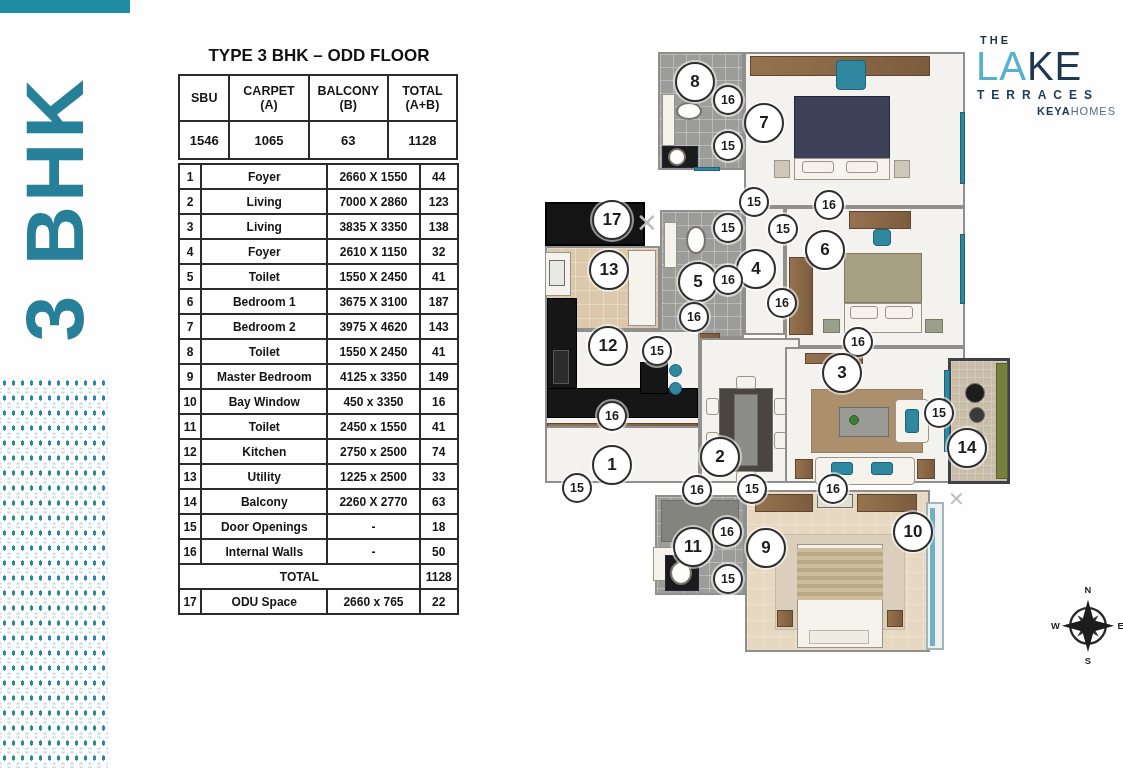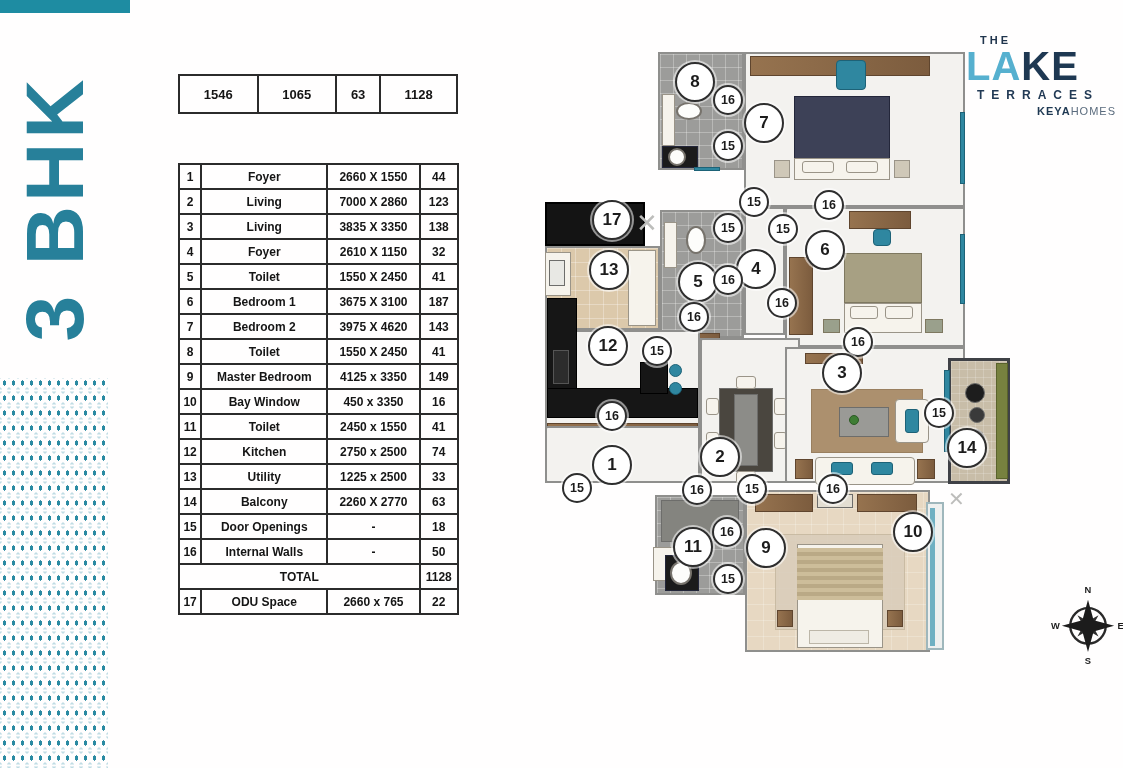--- a/index.html
+++ b/index.html
@@ -21,21 +21,21 @@
   td,th{border:2px solid #2b2b2b;text-align:center;vertical-align:middle;font-size:12px;font-weight:700;padding:2px 1px;}
   #summary-table{left:178px;top:74px;width:280px;}
   #summary-table th{height:40px;font-size:12.5px;}
   #summary-table td{height:32px;font-size:13px;}
   #area-table{left:178px;top:163px;width:281px;}
   #area-table td,#area-table th{height:19px;font-size:12px;}
   #tower-label{left:178px;top:632px;width:282px;text-align:center;font-size:20px;font-weight:700;color:#111;}
   
   #logo{left:966px;top:34px;width:152px;text-align:left;}
   .logo-the{font-size:11px;font-weight:700;letter-spacing:3px;color:#20354d;margin-left:14px;}
-  .logo-big{font-size:40px;font-weight:700;letter-spacing:1px;line-height:40px;}
+  .logo-big{font-size:40px;font-weight:400;letter-spacing:1px;line-height:40px;margin-left:10px;}
   .logo-la{color:#56b0cf;} .logo-ke{color:#1e3852;}
   .logo-line2{font-size:12px;font-weight:700;letter-spacing:7px;color:#223a55;margin-left:11px;margin-top:2px;}
   .logo-brand{font-size:11px;text-align:right;margin-top:3px;margin-right:2px;}
   .logo-keya{font-weight:700;color:#1e3852;letter-spacing:1px;}
   .logo-homes{font-weight:400;color:#5a6b7d;letter-spacing:1px;}
   
   #floorplan{left:540px;top:40px;width:478px;height:618px;}
   .room{position:absolute;border:2px solid #8f8f8d;box-sizing:border-box;}
   .marble{background:
       linear-gradient(115deg, rgba(200,200,198,.35) 0 1px, transparent 1px 24px),
@@ -73,22 +73,29 @@
 </style>
 </head>
 <body>
 
 <div id="page">
 
   <div class="abs" id="teal-bar"></div>
   <div class="abs" id="vertical-label">3 BHK</div>
   <div class="abs" id="dot-pattern"></div>
 
+  <div class="abs" id="plan-title">TYPE 3 BHK – ODD FLOOR</div>
   <table class="abs" id="summary-table">
       <tbody>
+        <tr>
+          <th style="width:50px">SBU</th>
+          <th style="width:80px">CARPET<br>(A)</th>
+          <th style="width:78px">BALCONY<br>(B)</th>
+          <th style="width:70px">TOTAL<br>(A+B)</th>
+        </tr>
         <tr>
           <td>1546</td>
           <td>1065</td>
           <td>63</td>
           <td>1128</td>
         </tr>
       </tbody>
     </table>
   <table class="abs" id="area-table">
       <tbody>

